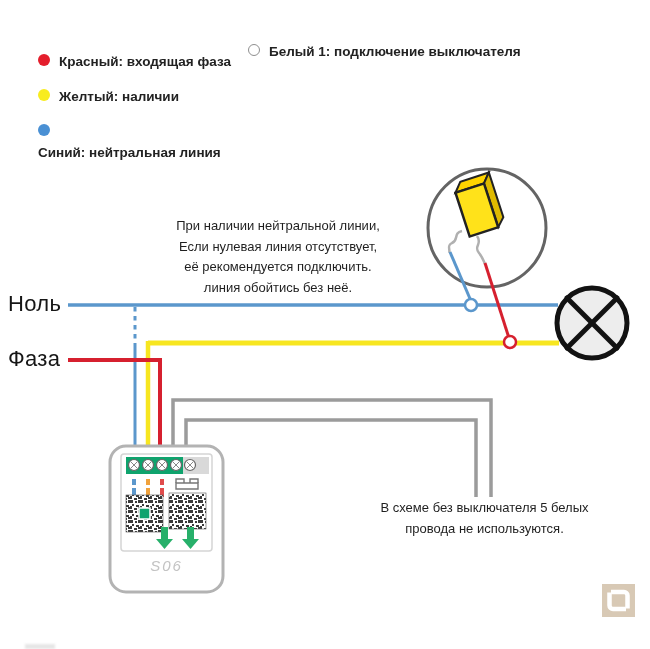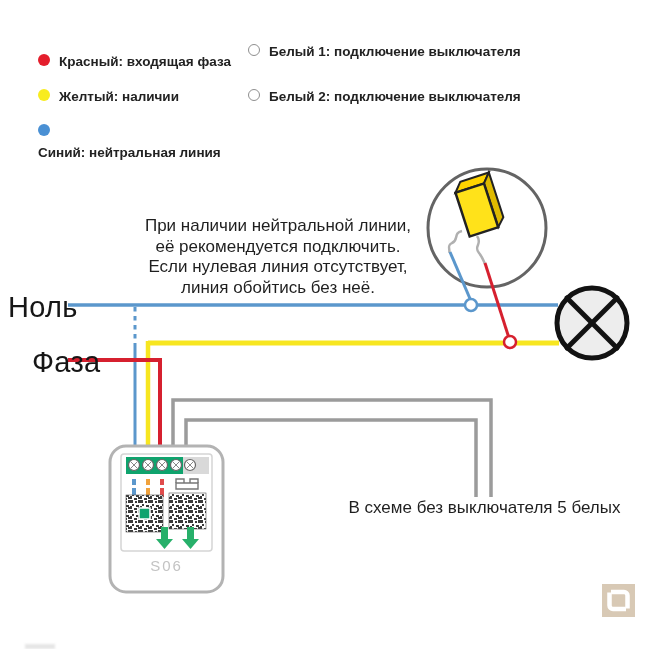--- a/index.html
+++ b/index.html
@@ -6,23 +6,23 @@
   #stage{
     position:relative;width:650px;height:649px;background:#ffffff;overflow:hidden;
     font-family:"Liberation Sans", sans-serif;color:#1c1c1c;
   }
   #diagram-svg{position:absolute;left:0;top:0;z-index:1;}
   .txt{position:absolute;z-index:2;}
   
   .legend-item{position:absolute;display:flex;align-items:flex-start;gap:9px;font-size:13.5px;color:#222;white-space:nowrap;font-weight:bold;}
   .dot{width:12px;height:12px;border-radius:50%;flex:0 0 auto;box-sizing:border-box;}
   
-  .wire-label{font-size:29px;color:#161616;letter-spacing:.3px;}
+  .wire-label{font-size:22px;color:#161616;letter-spacing:.3px;}
   
-  .note{text-align:center;font-size:17px;line-height:20.5px;color:#1f1f1f;}
+  .note{text-align:center;font-size:13px;line-height:20.5px;color:#1f1f1f;}
   .note div{white-space:nowrap;}
   
   .model{color:#c3c3c3;font-size:15px;letter-spacing:2px;text-align:center;}
   .smudge{position:absolute;left:25px;top:644px;width:30px;height:5px;background:#d9d9d9;opacity:.65;filter:blur(1px);z-index:2;}
 </style>
 </head>
 <body>
 
 <div id="stage">
 
@@ -148,36 +148,33 @@
     <span>Желтый: наличии</span>
   </div>
   <div class="legend-item" style="left:38px;top:124px;flex-direction:column;">
     <span class="dot" style="background:#4a90d4"></span>
     <span>Синий: нейтральная линия</span>
   </div>
   <div class="legend-item" style="left:248px;top:44px;">
     <span class="dot" style="background:#ffffff;border:1.5px solid #8f8f8f"></span>
     <span>Белый 1: подключение выключателя</span>
   </div>
-  <div class="legend-item" style="left:248px;top:89px;">
-    <span class="dot" style="background:#ffffff;border:1.5px solid #8f8f8f"></span>
-    <span>Белый 2: подключение выключателя</span>
-  </div>
 
   <div class="txt note" style="left:108px;top:216px;width:340px;">
     <div>При наличии нейтральной линии,</div>
+    <div>Если нулевая линия отсутствует,</div>
     <div>её рекомендуется подключить.</div>
-    <div>Если нулевая линия отсутствует,</div>
     <div>линия обойтись без неё.</div>
   </div>
 
   <div class="txt wire-label" style="left:8px;top:291px;">Ноль</div>
-  <div class="txt wire-label" style="left:8px;top:346px;margin-left:24px;">Фаза</div>
+  <div class="txt wire-label" style="left:8px;top:346px;">Фаза</div>
 
   <div class="txt note" style="left:322px;top:498px;width:325px;">
     <div>В схеме без выключателя 5 белых</div>
+    <div>провода не используются.</div>
   </div>
 
-  <div class="txt model" style="left:110px;top:557px;width:113px;">S06</div>
+  <div class="txt model" style="left:110px;top:557px;width:113px;font-style:italic;">S06</div>
 
   <div class="smudge"></div>
 
 </div>
 
 </body></html>

